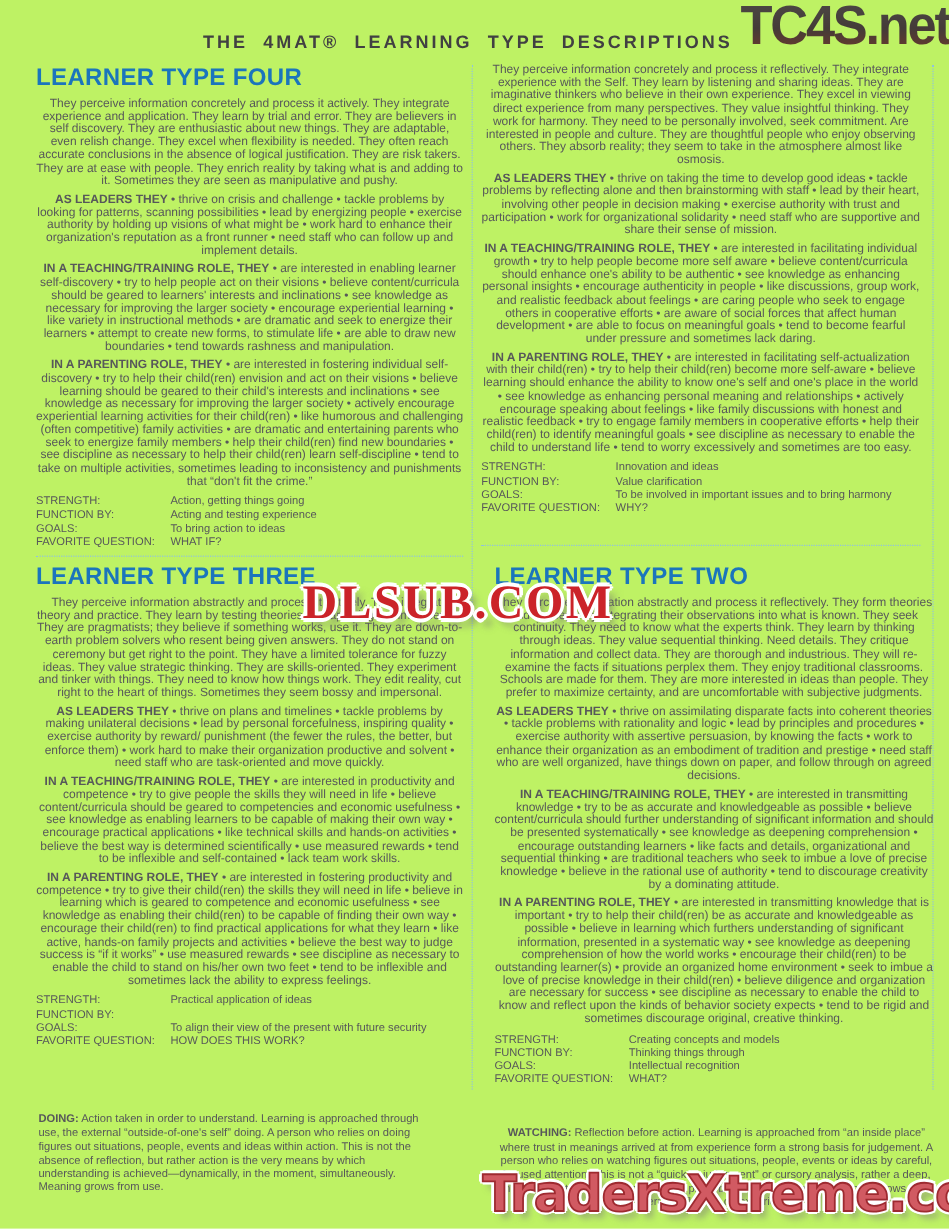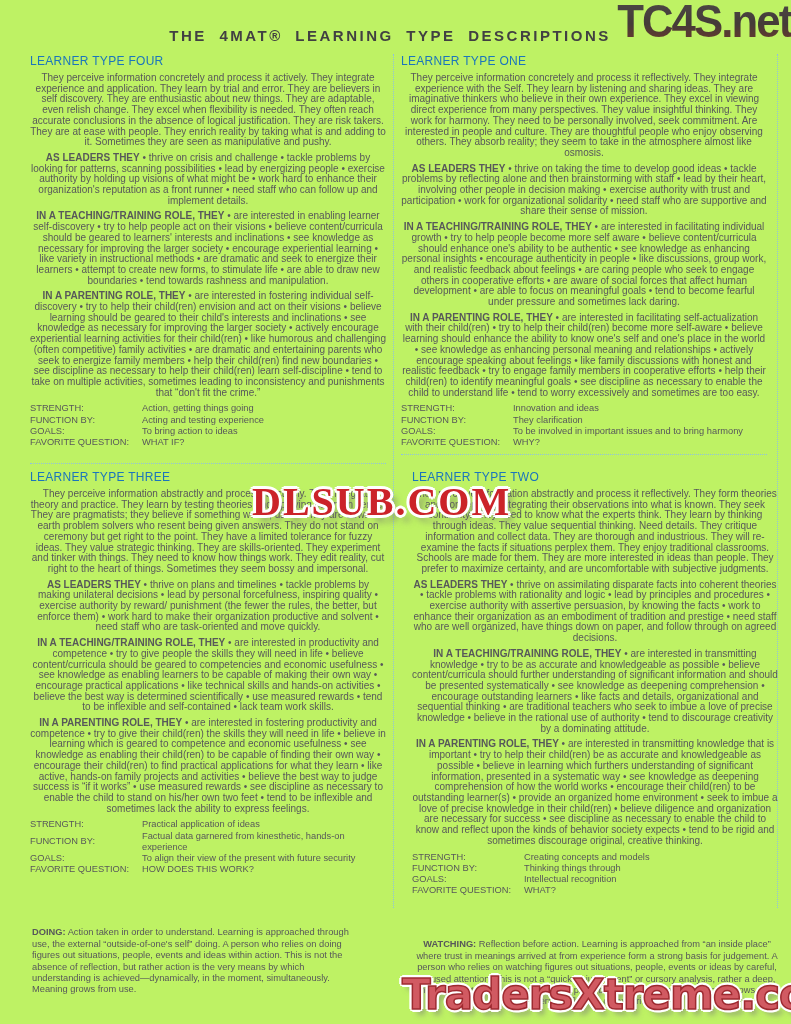--- a/index.html
+++ b/index.html
@@ -20,21 +20,21 @@
     background:linear-gradient(180deg,#4c4744 15%,#443b38 55%,#6e3a2b 95%);
     -webkit-background-clip:text; background-clip:text;
     -webkit-text-fill-color:transparent;
   }
   .quadrant { position:absolute; }
   .q-four  { left:30px;  top:54px;  width:356px; }
   .q-one   { left:401px; top:54px;  width:366px; }
   .q-three { left:30px;  top:470px; width:356px; }
   .q-two   { left:401px; top:470px; width:366px;margin-left:11px; }
   .q-title {
-    color:#1b75bc; font-size:12px; font-weight:normal; letter-spacing:0.3px;
+    color:#1b75bc; font-size:20px; font-weight:bold; letter-spacing:0.3px;
     margin:0 0 5px 0;
   }
   p.body {
     font-size:10px; line-height:10.7px; color:#57585a; margin:0 0 5px 0;text-align:center;
   }
   p.body b { color:#57585a; }
   .facts { margin-top:3px; }
   .facts-row { display:flex; font-size:9.3px; line-height:11.2px; color:#57585a;align-items:center; }
   .facts-label { width:112px; flex:none; }
   .facts-value { flex:1; }
@@ -100,33 +100,32 @@
           <span class="facts-value">To bring action to ideas</span>
         </div>
       <div class="facts-row">
           <span class="facts-label">FAVORITE QUESTION:</span>
           <span class="facts-value">WHAT IF?</span>
         </div>
     </div>
   </div>
 
   <div class="quadrant q-one">
-    <h2 class="q-title">LEARNER TYPE ONE</h2>
     <p class="body">They perceive information concretely and process it reflectively. They integrate experience with the Self. They learn by listening and sharing ideas. They are imaginative thinkers who believe in their own experience. They excel in viewing direct experience from many perspectives. They value insightful thinking. They work for harmony. They need to be personally involved, seek commitment. Are interested in people and culture. They are thoughtful people who enjoy observing others. They absorb reality; they seem to take in the atmosphere almost like osmosis.</p>
     <p class="body"><b>AS LEADERS THEY</b><span> • thrive on taking the time to develop good ideas • tackle problems by reflecting alone and then brainstorming with staff • lead by their heart, involving other people in decision making • exercise authority with trust and participation • work for organizational solidarity • need staff who are supportive and share their sense of mission.</span></p>
     <p class="body"><b>IN A TEACHING/TRAINING ROLE, THEY</b><span> • are interested in facilitating individual growth • try to help people become more self aware • believe content/curricula should enhance one's ability to be authentic • see knowledge as enhancing personal insights • encourage authenticity in people • like discussions, group work, and realistic feedback about feelings • are caring people who seek to engage others in cooperative efforts • are aware of social forces that affect human development • are able to focus on meaningful goals • tend to become fearful under pressure and sometimes lack daring.</span></p>
     <p class="body"><b>IN A PARENTING ROLE, THEY</b><span> • are interested in facilitating self-actualization with their child(ren) • try to help their child(ren) become more self-aware • believe learning should enhance the ability to know one's self and one's place in the world • see knowledge as enhancing personal meaning and relationships • actively encourage speaking about feelings • like family discussions with honest and realistic feedback • try to engage family members in cooperative efforts • help their child(ren) to identify meaningful goals • see discipline as necessary to enable the child to understand life • tend to worry excessively and sometimes are too easy.</span></p>
     <div class="facts">
       <div class="facts-row">
           <span class="facts-label">STRENGTH:</span>
           <span class="facts-value">Innovation and ideas</span>
         </div>
       <div class="facts-row">
           <span class="facts-label">FUNCTION BY:</span>
-          <span class="facts-value">They clarification</span>
+          <span class="facts-value">Value clarification</span>
         </div>
       <div class="facts-row">
           <span class="facts-label">GOALS:</span>
           <span class="facts-value">To be involved in important issues and to bring harmony</span>
         </div>
       <div class="facts-row">
           <span class="facts-label">FAVORITE QUESTION:</span>
           <span class="facts-value">WHY?</span>
         </div>
     </div>
@@ -138,21 +137,20 @@
     <p class="body"><b>AS LEADERS THEY</b><span> • thrive on plans and timelines • tackle problems by making unilateral decisions • lead by personal forcefulness, inspiring quality • exercise authority by reward/ punishment (the fewer the rules, the better, but enforce them) • work hard to make their organization productive and solvent • need staff who are task-oriented and move quickly.</span></p>
     <p class="body"><b>IN A TEACHING/TRAINING ROLE, THEY</b><span> • are interested in productivity and competence • try to give people the skills they will need in life • believe content/curricula should be geared to competencies and economic usefulness • see knowledge as enabling learners to be capable of making their own way • encourage practical applications • like technical skills and hands-on activities • believe the best way is determined scientifically • use measured rewards • tend to be inflexible and self-contained • lack team work skills.</span></p>
     <p class="body"><b>IN A PARENTING ROLE, THEY</b><span> • are interested in fostering productivity and competence • try to give their child(ren) the skills they will need in life • believe in learning which is geared to competence and economic usefulness • see knowledge as enabling their child(ren) to be capable of finding their own way • encourage their child(ren) to find practical applications for what they learn • like active, hands-on family projects and activities • believe the best way to judge success is “if it works” • use measured rewards • see discipline as necessary to enable the child to stand on his/her own two feet • tend to be inflexible and sometimes lack the ability to express feelings.</span></p>
     <div class="facts">
       <div class="facts-row">
           <span class="facts-label">STRENGTH:</span>
           <span class="facts-value">Practical application of ideas</span>
         </div>
       <div class="facts-row">
           <span class="facts-label">FUNCTION BY:</span>
-          <span class="facts-value">Factual data garnered from kinesthetic, hands-on experience</span>
         </div>
       <div class="facts-row">
           <span class="facts-label">GOALS:</span>
           <span class="facts-value">To align their view of the present with future security</span>
         </div>
       <div class="facts-row">
           <span class="facts-label">FAVORITE QUESTION:</span>
           <span class="facts-value">HOW DOES THIS WORK?</span>
         </div>
     </div>

